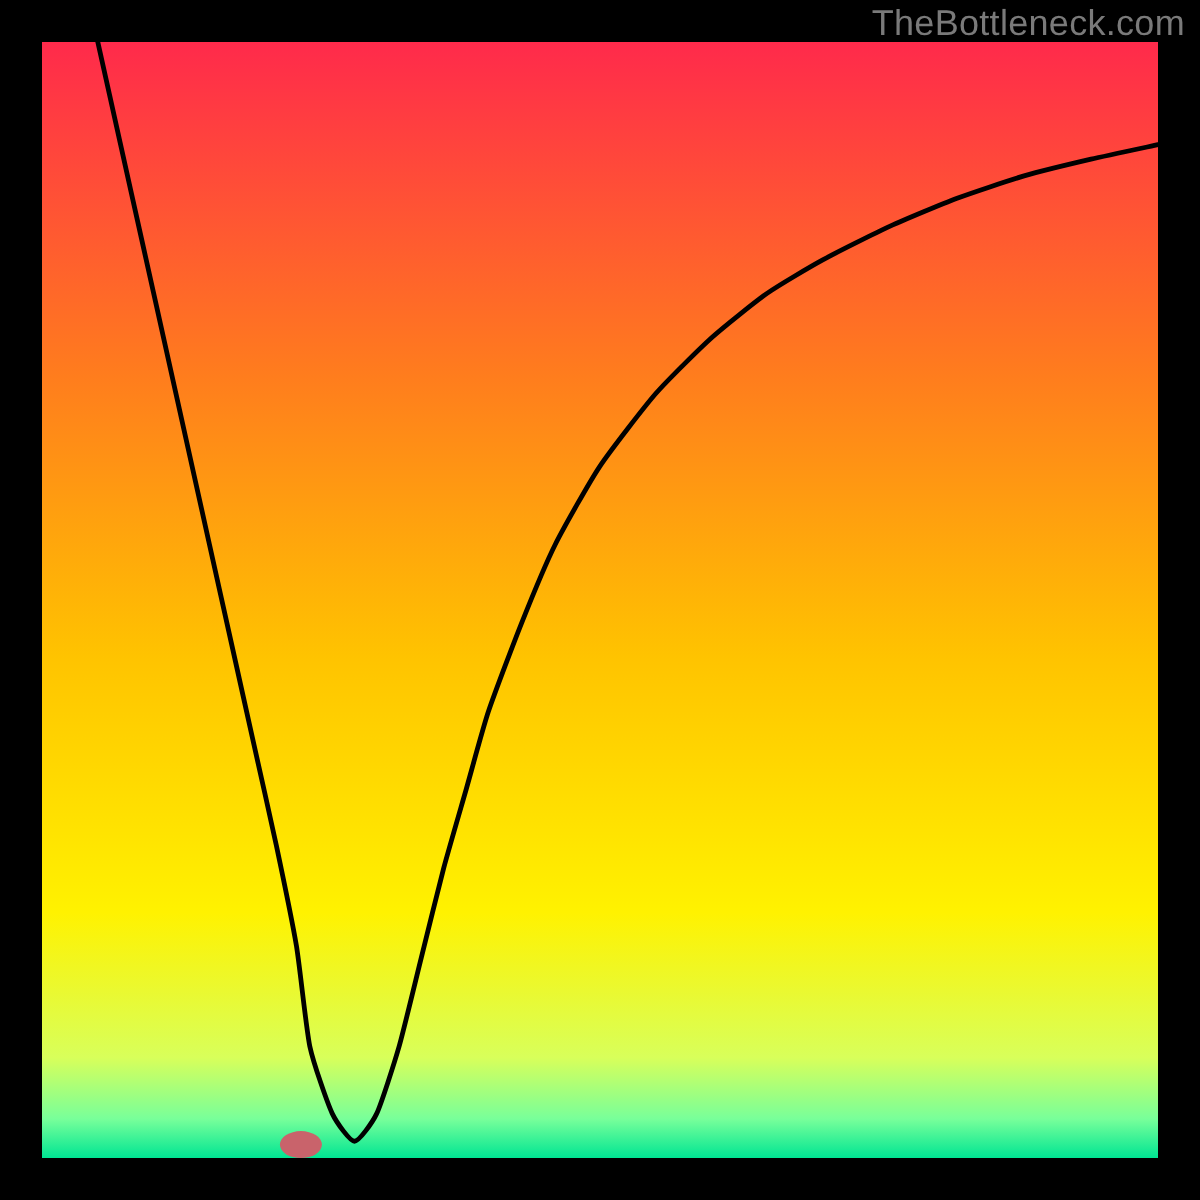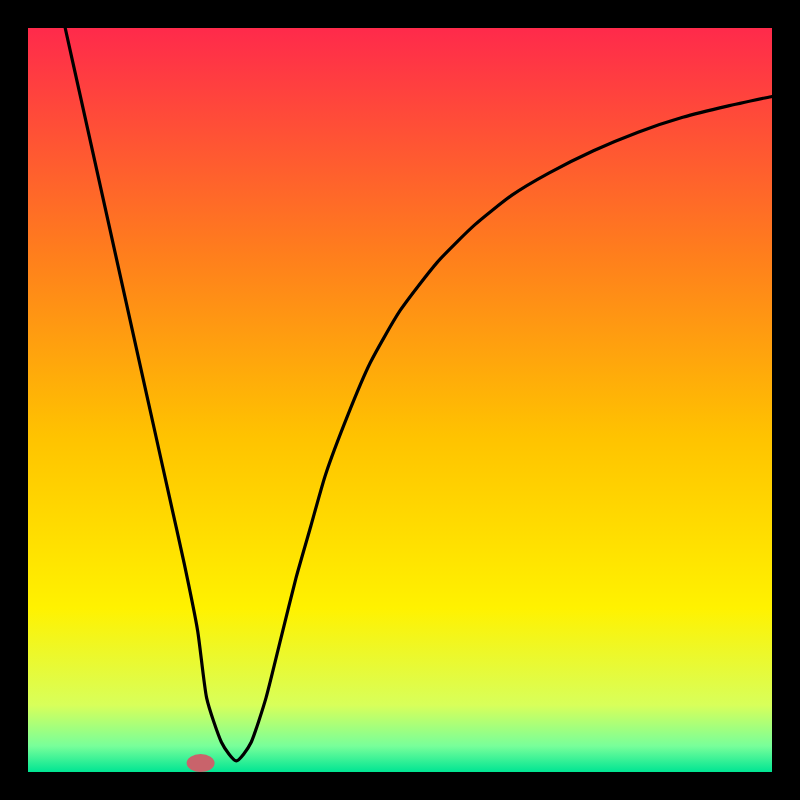--- a/index.html
+++ b/index.html
@@ -27,20 +27,21 @@
     letter-spacing: 0.2px;
   }
   svg {
     display: block;
   }
 </style>
 </head>
 <body>
 
 <div class="chart-container">
+  <div class="watermark">TheBottleneck.com</div>
   <svg id="chart-svg" width="800" height="800" viewBox="0 0 800 800">
       <defs>
         <linearGradient id="bg-grad" x1="0" y1="0" x2="0" y2="1">
           <stop offset="0%" stop-color="#ff2a4b"></stop>
           <stop offset="30%" stop-color="#ff7d1d"></stop>
           <stop offset="55.00000000000001%" stop-color="#ffc300"></stop>
           <stop offset="78%" stop-color="#fff200"></stop>
           <stop offset="91%" stop-color="#d8ff5a"></stop>
           <stop offset="96.5%" stop-color="#78ff9a"></stop>
           <stop offset="100%" stop-color="#00e593"></stop>

